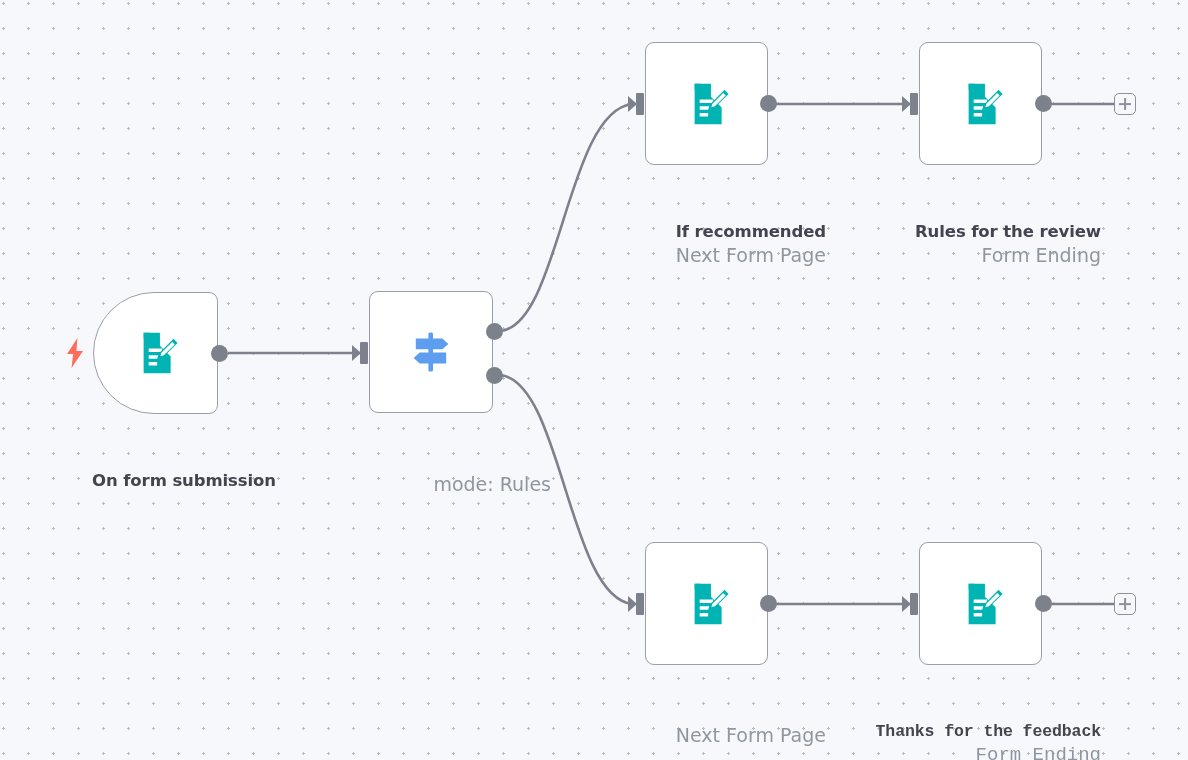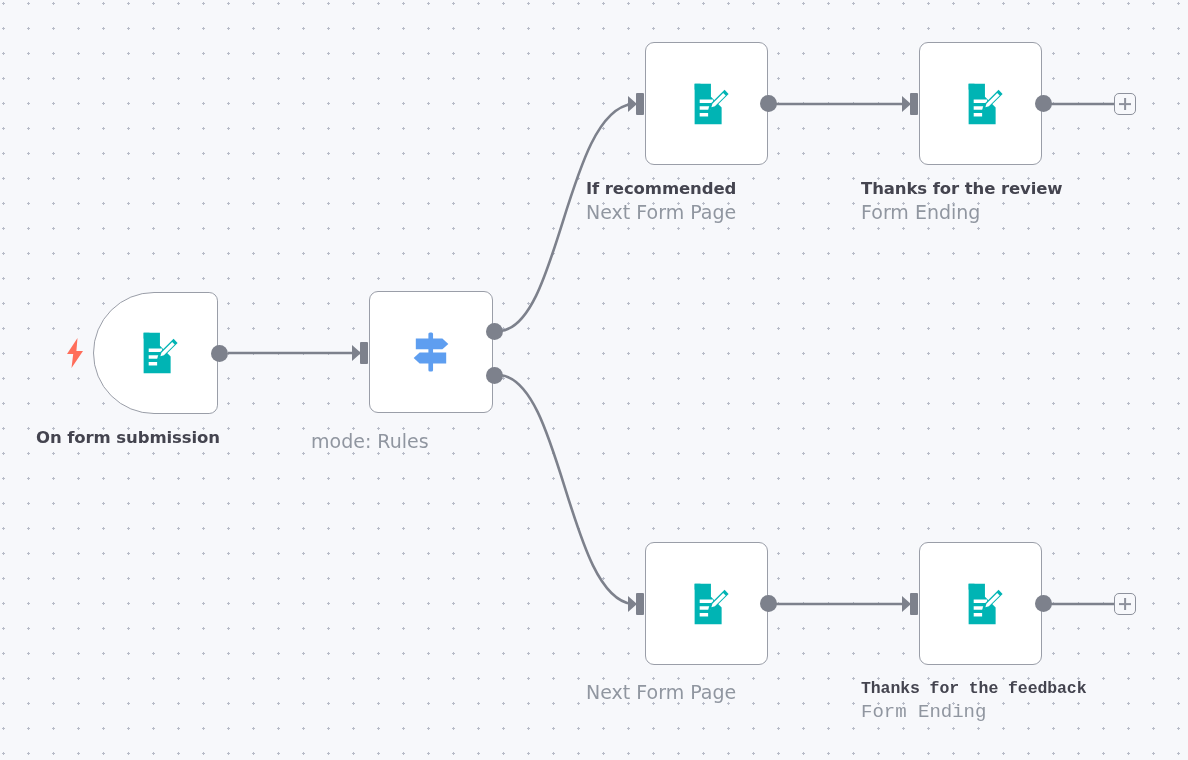--- a/index.html
+++ b/index.html
@@ -50,22 +50,23 @@
   .node.trigger {
     border-radius: 62px 9px 9px 62px;
   }
   .node-icon {
     display: block;
   }
 
   
   .caption {
     position: absolute;
-    text-align: left;
+    text-align: right;
     pointer-events: none;
+    margin-top: 43px;
   }
   .caption .title {
     font-size: 16.5px;
     font-weight: 700;
     color: #44444f;
     letter-spacing: -0.1px;
     white-space: nowrap;
     line-height: 20px;
   }
   .caption .subtitle {
@@ -210,21 +211,21 @@
       <path fill="#00b4b4" d="M13 6 h14.5 l0 0 v11.5 L37 27 v15 H13 Z"></path>
       <path fill="#00b4b4" d="M13 6 h5.2 v5.2 h-5.2 Z"></path>
       <path fill="#ffffff" d="M17.5 20 h12 v3.1 h-12 Z"></path>
       <path fill="#ffffff" d="M17.5 26 h9.5 v3.1 h-9.5 Z"></path>
       <path fill="#ffffff" d="M17.5 32 h7.5 v3.1 h-7.5 Z"></path>
       <path fill="#00b4b4" d="M39.6 11.4 l3.6 3.6 -13.3 13.3 -5.0 1.4 1.4 -5.0 Z"></path>
       <path fill="#ffffff" d="M38.4 14.2 l2.2 2.2 -9.6 9.6 -3.1 0.9 0.9 -3.1 Z"></path>
     </svg>
   </div>
   <div class="caption" style="left:861px; top:179px; width:240px;">
-    <div class="title">Thanks for the review</div>
+    <div class="title">Rules for the review</div>
     <div class="subtitle">Form Ending</div>
   </div>
   <div class="dot" style="left:1035px; top:95px;"></div>
   <div class="plus-btn" style="left:1114px; top:93px;"></div>
 
   <svg class="in-arrow" style="left:628px; top:593px;" viewBox="0 0 19 22">
     <path fill="#7d818c" d="M0 3 L9 11 L0 19 Z"></path>
     <rect fill="#7d818c" x="8" y="0" width="8" height="22" rx="1"></rect>
   </svg>
   <div class="node rect" style="left:645px; top:542px; width:123px; height:123px;">

